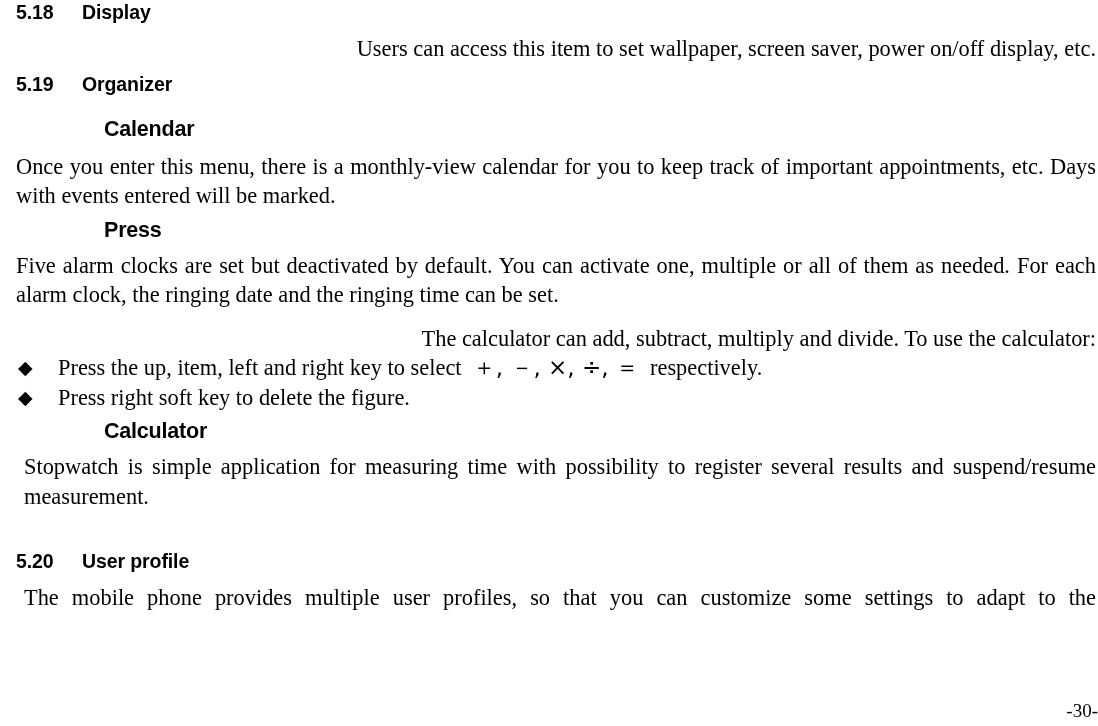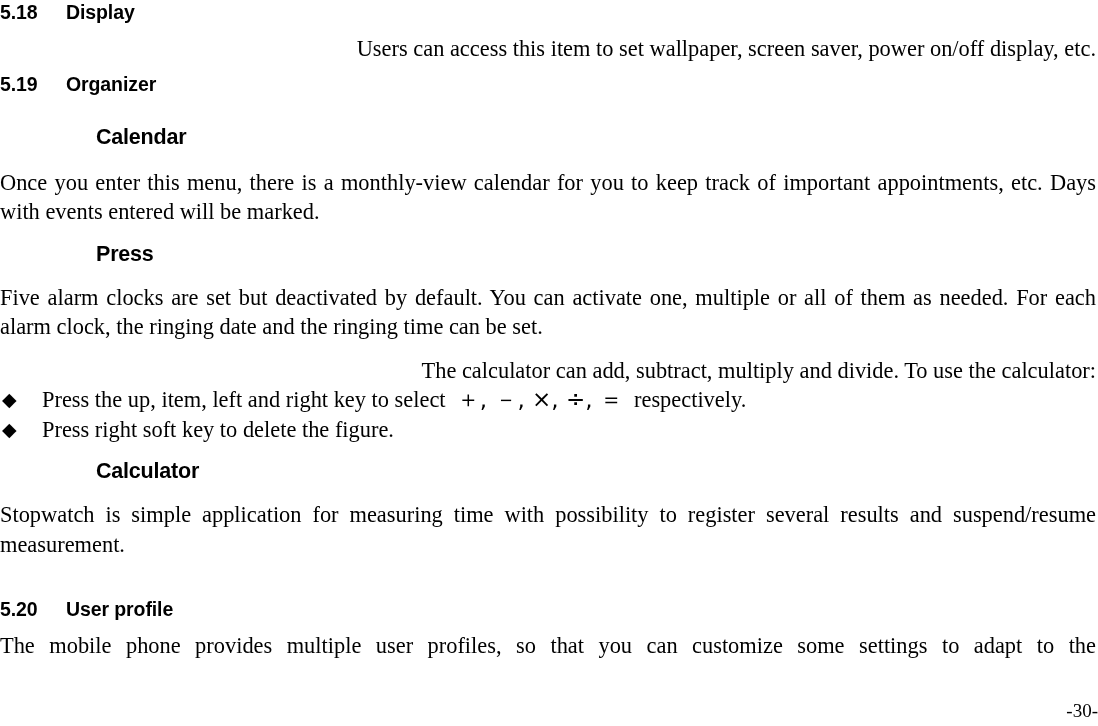--- a/index.html
+++ b/index.html
@@ -15,21 +15,21 @@
     color: #000000;
   }
   .page {
     position: relative;
     width: 1098px;
     height: 726px;
     box-sizing: border-box;
     padding: 0;
   }
   .content {
-    padding: 0 2px 0 0;
+    padding: 0 2px 0 16px;
   }
 
   
   .sec-heading {
     font-family: "Liberation Sans", "DejaVu Sans", sans-serif;
     font-weight: bold;
     font-size: 19.5px;
     line-height: 24px;
     margin: 0;
     padding: 0;
@@ -40,21 +40,21 @@
     display: inline-block;
     min-width: 66px;
   }
 
   
   .sub-heading {
     font-family: "Liberation Sans", "DejaVu Sans", sans-serif;
     font-weight: bold;
     font-size: 21.5px;
     line-height: 26px;
-    margin: 8px;
+    margin: 0;
     padding: 0 0 0 88px;
     white-space: nowrap;
     letter-spacing: -0.2px;
   }
 
   
   p.body {
     font-family: "Liberation Serif", "DejaVu Serif", serif;
     font-size: 22.4px;
     line-height: 29.5px;
@@ -62,20 +62,21 @@
     padding: 0;
     text-align: right;
   }
   p.body.justify {
     text-align: justify;
     text-justify: inter-word;
   }
   p.body.justify-all {
     text-align: justify;
     text-justify: inter-word;
+    margin-left: 8px;
   }
   p.body.justify-all::after {
     content: "";
     display: inline-block;
     width: 100%;
   }
 
   
   ul.bullets {
     list-style: none;

